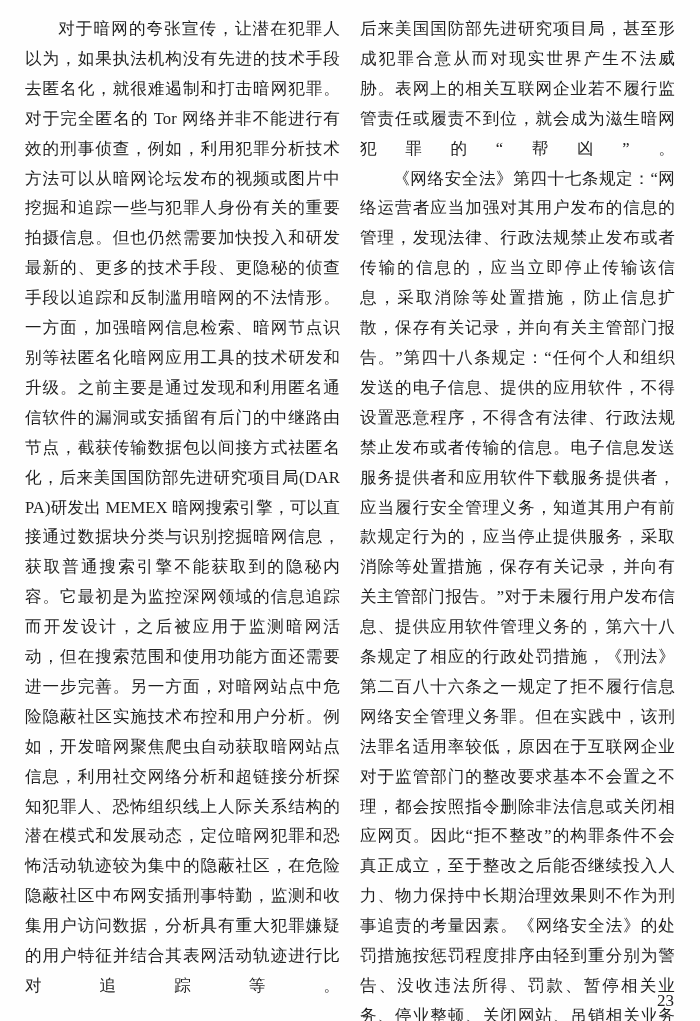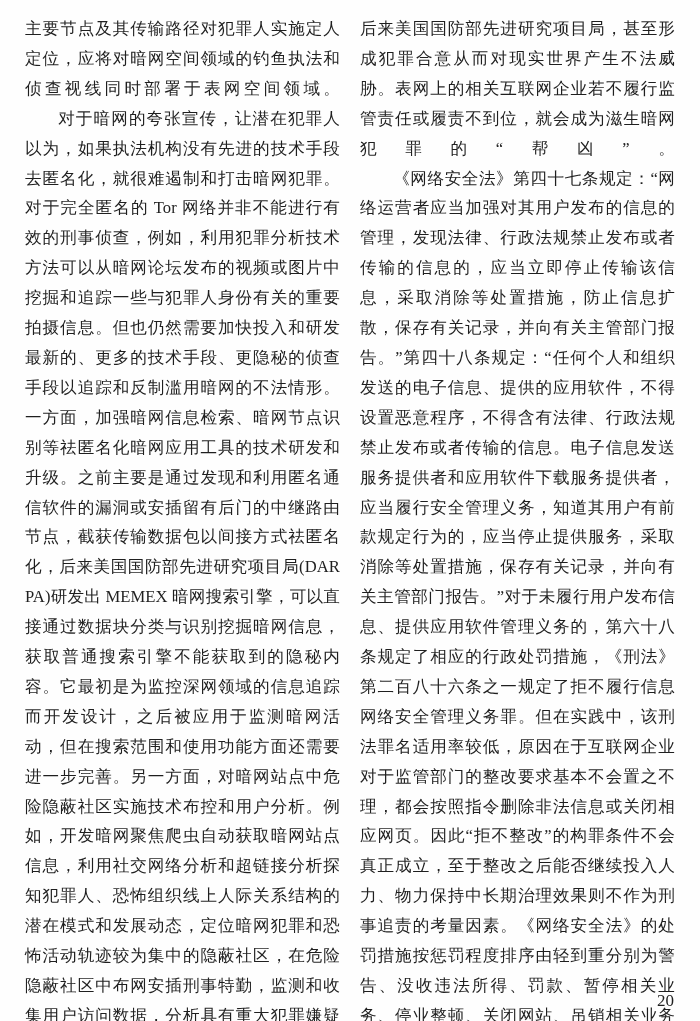--- a/index.html
+++ b/index.html
@@ -56,28 +56,27 @@
   }
 </style>
 </head>
 <body>
 
 <div class="page">
 
   <div class="columns">
 
     <div class="col">
-      <p class="body-text">主要节点及其传输路径对犯罪人实施定人定位，应将对暗网空间领域的钓鱼执法和侦查视线同时部署于表网空间领域。</p>
       <p class="body-text indent">对于暗网的夸张宣传，让潜在犯罪人以为，如果执法机构没有先进的技术手段去匿名化，就很难遏制和打击暗网犯罪。对于完全匿名的 Tor 网络并非不能进行有效的刑事侦查，例如，利用犯罪分析技术方法可以从暗网论坛发布的视频或图片中挖掘和追踪一些与犯罪人身份有关的重要拍摄信息。但也仍然需要加快投入和研发最新的、更多的技术手段、更隐秘的侦查手段以追踪和反制滥用暗网的不法情形。一方面，加强暗网信息检索、暗网节点识别等祛匿名化暗网应用工具的技术研发和升级。之前主要是通过发现和利用匿名通信软件的漏洞或安插留有后门的中继路由节点，截获传输数据包以间接方式祛匿名化，后来美国国防部先进研究项目局(DARPA)研发出 MEMEX 暗网搜索引擎，可以直接通过数据块分类与识别挖掘暗网信息，获取普通搜索引擎不能获取到的隐秘内容。它最初是为监控深网领域的信息追踪而开发设计，之后被应用于监测暗网活动，但在搜索范围和使用功能方面还需要进一步完善。另一方面，对暗网站点中危险隐蔽社区实施技术布控和用户分析。例如，开发暗网聚焦爬虫自动获取暗网站点信息，利用社交网络分析和超链接分析探知犯罪人、恐怖组织线上人际关系结构的潜在模式和发展动态，定位暗网犯罪和恐怖活动轨迹较为集中的隐蔽社区，在危险隐蔽社区中布网安插刑事特勤，监测和收集用户访问数据，分析具有重大犯罪嫌疑的用户特征并结合其表网活动轨迹进行比对追踪等。</p>
 
     </div>
 
     <div class="col">
       <p class="body-text">后来美国国防部先进研究项目局，甚至形成犯罪合意从而对现实世界产生不法威胁。表网上的相关互联网企业若不履行监管责任或履责不到位，就会成为滋生暗网犯罪的“帮凶”。</p>
       <p class="body-text indent">《网络安全法》第四十七条规定：“网络运营者应当加强对其用户发布的信息的管理，发现法律、行政法规禁止发布或者传输的信息的，应当立即停止传输该信息，采取消除等处置措施，防止信息扩散，保存有关记录，并向有关主管部门报告。”第四十八条规定：“任何个人和组织发送的电子信息、提供的应用软件，不得设置恶意程序，不得含有法律、行政法规禁止发布或者传输的信息。电子信息发送服务提供者和应用软件下载服务提供者，应当履行安全管理义务，知道其用户有前款规定行为的，应当停止提供服务，采取消除等处置措施，保存有关记录，并向有关主管部门报告。”对于未履行用户发布信息、提供应用软件管理义务的，第六十八条规定了相应的行政处罚措施，《刑法》第二百八十六条之一规定了拒不履行信息网络安全管理义务罪。但在实践中，该刑法罪名适用率较低，原因在于互联网企业对于监管部门的整改要求基本不会置之不理，都会按照指令删除非法信息或关闭相应网页。因此“拒不整改”的构罪条件不会真正成立，至于整改之后能否继续投入人力、物力保持中长期治理效果则不作为刑事追责的考量因素。《网络安全法》的处罚措施按惩罚程度排序由轻到重分别为警告、没收违法所得、罚款、暂停相关业务、停业整顿、关闭网站、吊销相关业务许可证或者吊销营业执照。对此，在实践中应对违规互联网企业从严从重适用《网络安全法》惩罚强度更重的行政处罚措施以倒逼其强化暗网信息的专业检测与清除活动，切实履行用户身份信息审查、违法信息处置和信息安全报告义务，建立、完善发布暗网相关信息的投诉和举报机制，从源头上真正减少暗网犯罪的发生。</p>
 
     </div>
 
   </div>
 
-  <div class="folio">20</div>
+  <div class="folio">23</div>
 
 </div>
 
 </body></html>

